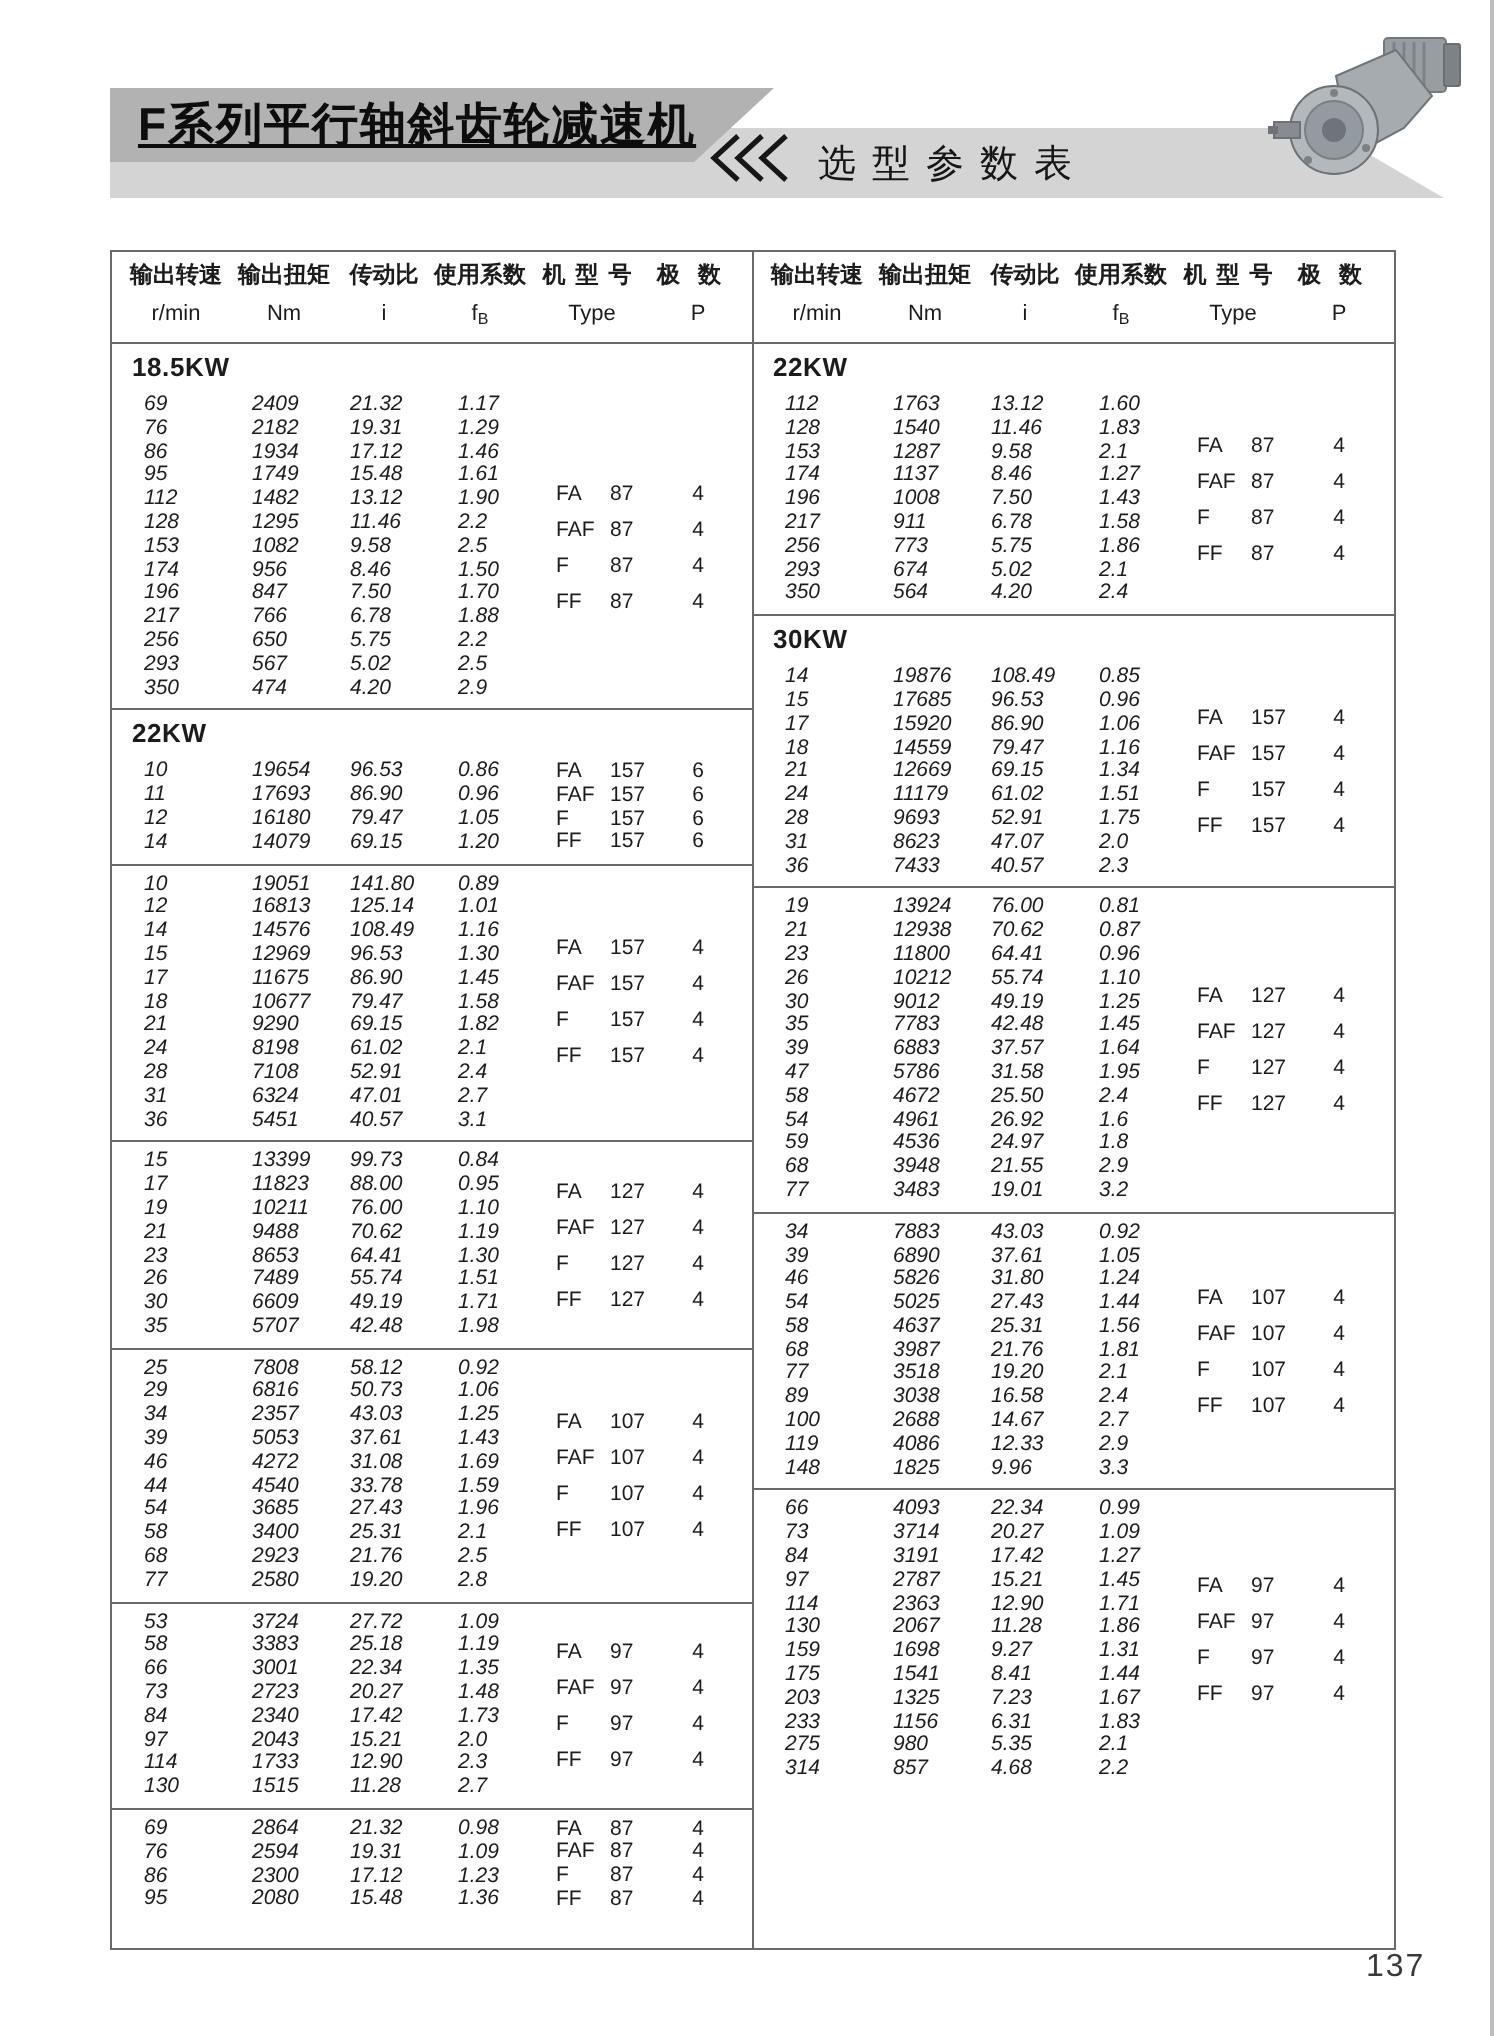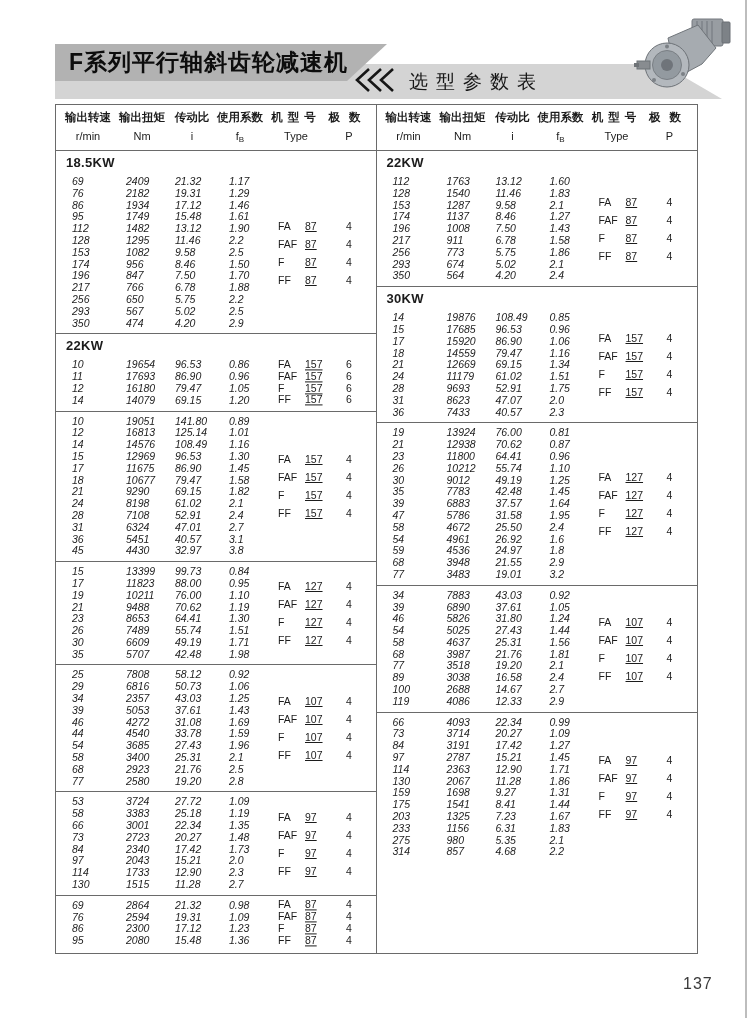--- a/index.html
+++ b/index.html
@@ -9,25 +9,25 @@
 
   
   .subtitle-bar{position:absolute;left:55px;top:64px;width:667px;height:35px;background:#d4d4d4;
         clip-path:polygon(0 0,91% 0,100% 100%,0 100%);}
   .subtitle-inner{position:absolute;left:300px;top:0;height:35px;display:flex;align-items:center;}
   .chevrons{display:inline-block;margin-right:14px;}
   .subtitle-text{font-size:19px;font-weight:400;letter-spacing:8px;color:#161616;white-space:nowrap;}
   .title-bar{position:absolute;left:55px;top:44px;width:332px;height:37px;background:#b2b2b2;
         clip-path:polygon(0 0,100% 0,calc(100% - 40px) 100%,0 100%);}
   .title-text{display:block;padding-left:14px;line-height:37px;font-size:23px;font-weight:700;
-        letter-spacing:1px;color:#0d0d0d;white-space:nowrap;}
+        letter-spacing:1px;color:#0d0d0d;white-space:nowrap;text-decoration:underline;}
   .gear-img{position:absolute;left:634px;top:12px;}
 
   
-  .ptable{position:absolute;left:55px;top:104px;width:641px;height:848px;border:1px solid #6a6a6a;display:flex;justify-content:space-between;}
+  .ptable{position:absolute;left:55px;top:125px;width:641px;height:848px;border:1px solid #6a6a6a;display:flex;justify-content:space-between;}
   .tcol{width:50%;position:relative;box-sizing:border-box;}
   .tcol-left{border-right:1px solid #6a6a6a;}
 
   
   .thead{border-bottom:1px solid #6a6a6a;padding:3px 0 4px 0;}
   .hrow{position:relative;height:19px;line-height:19px;}
   .hzh{font-weight:700;font-size:11.5px;}
   .hen{font-size:11px;}
   .hc{position:absolute;transform:translateX(-50%);white-space:nowrap;}
   .hc1{left:32px}.hc2{left:86px}.hc3{left:136px}.hc4{left:184px}.hc5{left:240px}.hc6{left:293px}
@@ -37,21 +37,21 @@
 
   
   .section + .section{border-top:1px solid #6a6a6a;}
   .sec-title{font-weight:700;font-size:13px;padding:4px 0 2px 10px;letter-spacing:.3px;}
   .block{position:relative;padding:4px 0;}
   .block + .block{border-top:1px solid #6a6a6a;}
   .rows{padding-left:16px;font-style:italic;}
   .drow{display:grid;grid-template-columns:54px 49px 54px 50px;height:11.8px;line-height:11.8px;
         font-size:10.5px;white-space:nowrap;}
   .types{position:absolute;left:222px;top:50%;transform:translateY(-50%);font-size:10.5px;white-space:nowrap;}
-  .trow{height:18px;line-height:18px;text-decoration:underline;}
+  .trow{height:18px;line-height:18px;}
   .tp{display:inline-block;width:27px;}
   .poles{position:absolute;left:282px;top:50%;transform:translateY(-50%);width:22px;text-align:center;font-size:10.5px;}
   .prow{height:18px;line-height:18px;}
   .tight .trow,.tight .prow{height:11.8px;line-height:11.8px;}
 
   .pageno{position:absolute;left:683px;top:975px;font-size:16px;color:#3a3a3a;letter-spacing:1px;}
 </style>
 </head>
 <body>
 
@@ -314,26 +314,20 @@
                 <span class="c">6324</span>
                 <span class="c">47.01</span>
                 <span class="c">2.7</span>
               </div>
               <div class="drow">
                 <span class="c">36</span>
                 <span class="c">5451</span>
                 <span class="c">40.57</span>
                 <span class="c">3.1</span>
               </div>
-              <div class="drow">
-                <span class="c">45</span>
-                <span class="c">4430</span>
-                <span class="c">32.97</span>
-                <span class="c">3.8</span>
-              </div>
             </div>
             <div class="types">
               <div class="trow"><span class="tp">FA</span><span class="ts">157</span></div>
               <div class="trow"><span class="tp">FAF</span><span class="ts">157</span></div>
               <div class="trow"><span class="tp">F</span><span class="ts">157</span></div>
               <div class="trow"><span class="tp">FF</span><span class="ts">157</span></div>
             </div>
             <div class="poles">
               <div class="prow">4</div>
               <div class="prow">4</div>
@@ -900,20 +894,26 @@
                 <span class="c">2688</span>
                 <span class="c">14.67</span>
                 <span class="c">2.7</span>
               </div>
               <div class="drow">
                 <span class="c">119</span>
                 <span class="c">4086</span>
                 <span class="c">12.33</span>
                 <span class="c">2.9</span>
               </div>
+              <div class="drow">
+                <span class="c">148</span>
+                <span class="c">1825</span>
+                <span class="c">9.96</span>
+                <span class="c">3.3</span>
+              </div>
             </div>
             <div class="types">
               <div class="trow"><span class="tp">FA</span><span class="ts">107</span></div>
               <div class="trow"><span class="tp">FAF</span><span class="ts">107</span></div>
               <div class="trow"><span class="tp">F</span><span class="ts">107</span></div>
               <div class="trow"><span class="tp">FF</span><span class="ts">107</span></div>
             </div>
             <div class="poles">
               <div class="prow">4</div>
               <div class="prow">4</div>

